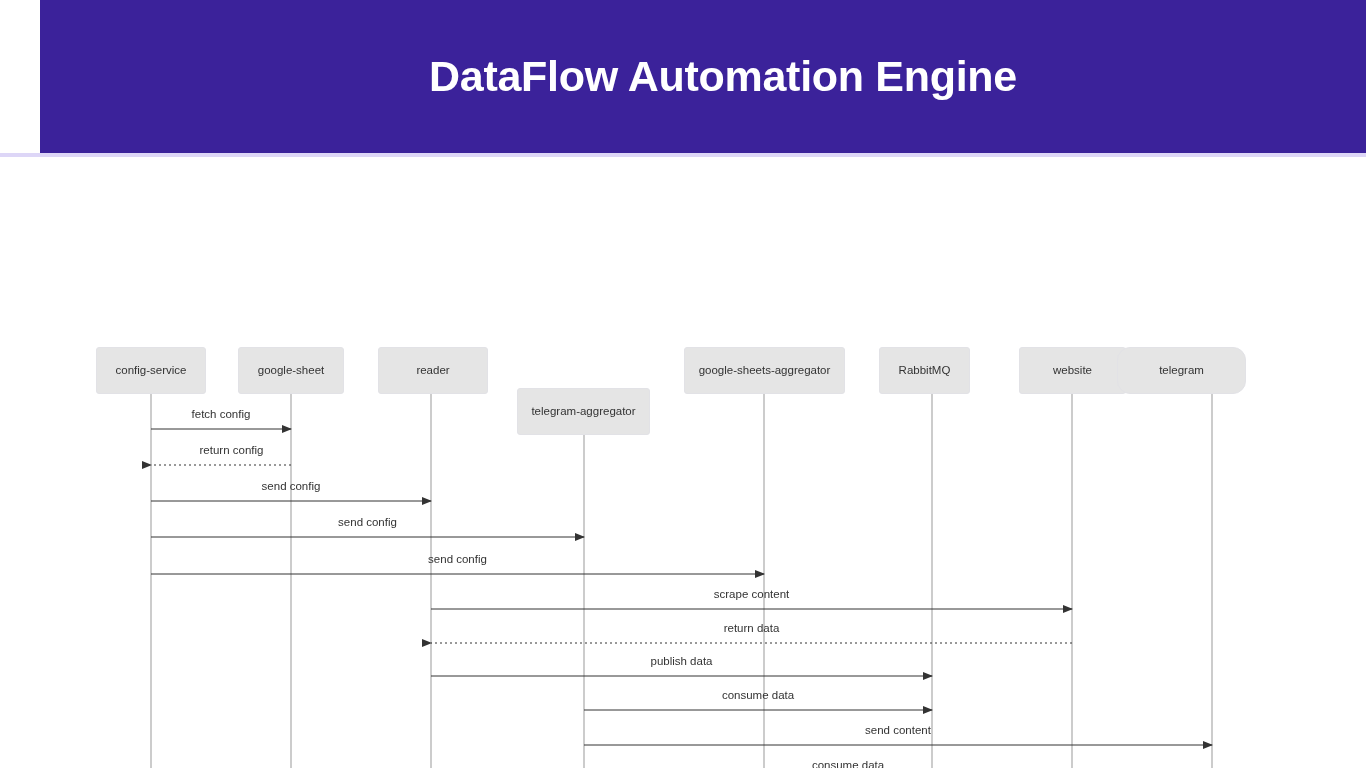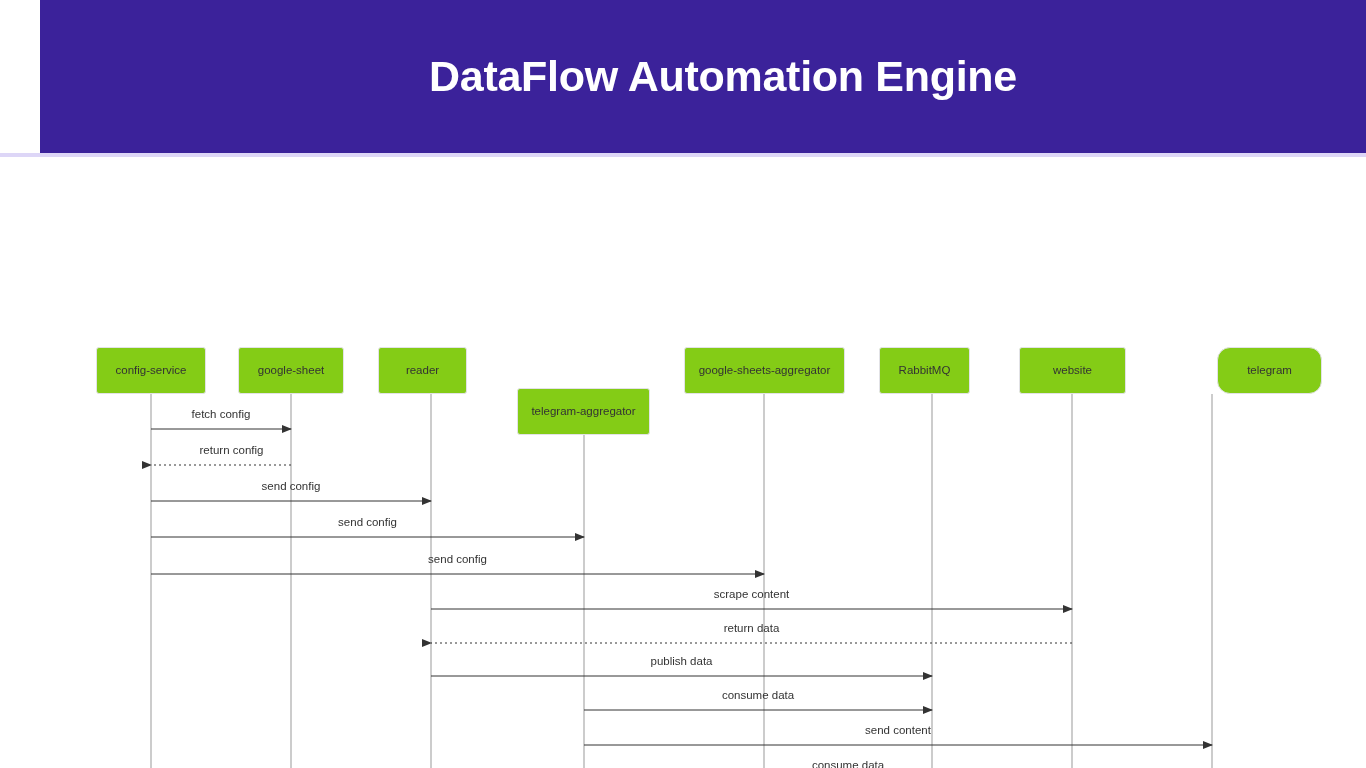--- a/index.html
+++ b/index.html
@@ -53,21 +53,21 @@
   #diagram-svg {
     position: absolute;
     left: 0;
     top: 0;
   }
 
   
   .participant-box {
     position: absolute;
     height: 47px;
-    background: #84cc16;
+    background: #e5e5e5;
     border: 1px solid #e2e2e6;
     border-radius: 3px;
     box-sizing: border-box;
     display: flex;
     align-items: center;
     justify-content: center;
   }
   .participant-label {
     font-size: 11.5px;
     color: #333333;
@@ -129,36 +129,36 @@
         <line x1="764" x2="291" y1="656" y2="656" stroke="#333333" stroke-width="1" marker-end="url(#arrowhead-left)"></line>
       </g>
   </svg>
   <div id="boxes-top">
       <div class="participant-box" style="left: 96px; top: 190px; width: 110px;">
         <span class="participant-label">config-service</span>
       </div>
       <div class="participant-box" style="left: 238px; top: 190px; width: 106px;">
         <span class="participant-label">google-sheet</span>
       </div>
-      <div class="participant-box" style="left: 378px; top: 190px; width: 89px;">
+      <div class="participant-box" style="left: 378px; top: 190px; width: 110px;">
         <span class="participant-label">reader</span>
       </div>
       <div class="participant-box" style="left: 517px; top: 190px; width: 133px; margin-top: 41px;">
         <span class="participant-label">telegram-aggregator</span>
       </div>
       <div class="participant-box" style="left: 684px; top: 190px; width: 161px;">
         <span class="participant-label">google-sheets-aggregator</span>
       </div>
       <div class="participant-box" style="left: 879px; top: 190px; width: 91px;">
         <span class="participant-label">RabbitMQ</span>
       </div>
       <div class="participant-box" style="left: 1019px; top: 190px; width: 107px;">
         <span class="participant-label">website</span>
       </div>
-      <div class="participant-box" style="left: 1217px; top: 190px; width: 105px; border-radius: 13px;">
+      <div class="participant-box" style="left: 1117px; top: 190px; width: 129px; border-radius: 13px;">
         <span class="participant-label">telegram</span>
       </div>
     </div>
   <div id="boxes-bottom"></div>
   <div id="labels">
       <div class="msg-label" style="left: 221px; top: 252px;">fetch config</div>
       <div class="msg-label" style="left: 221px; top: 288px; padding-left: 21px;">return config</div>
       <div class="msg-label" style="left: 291px; top: 324px;">send config</div>
       <div class="msg-label" style="left: 367.5px; top: 360px;">send config</div>
       <div class="msg-label" style="left: 457.5px; top: 397px;">send config</div>

